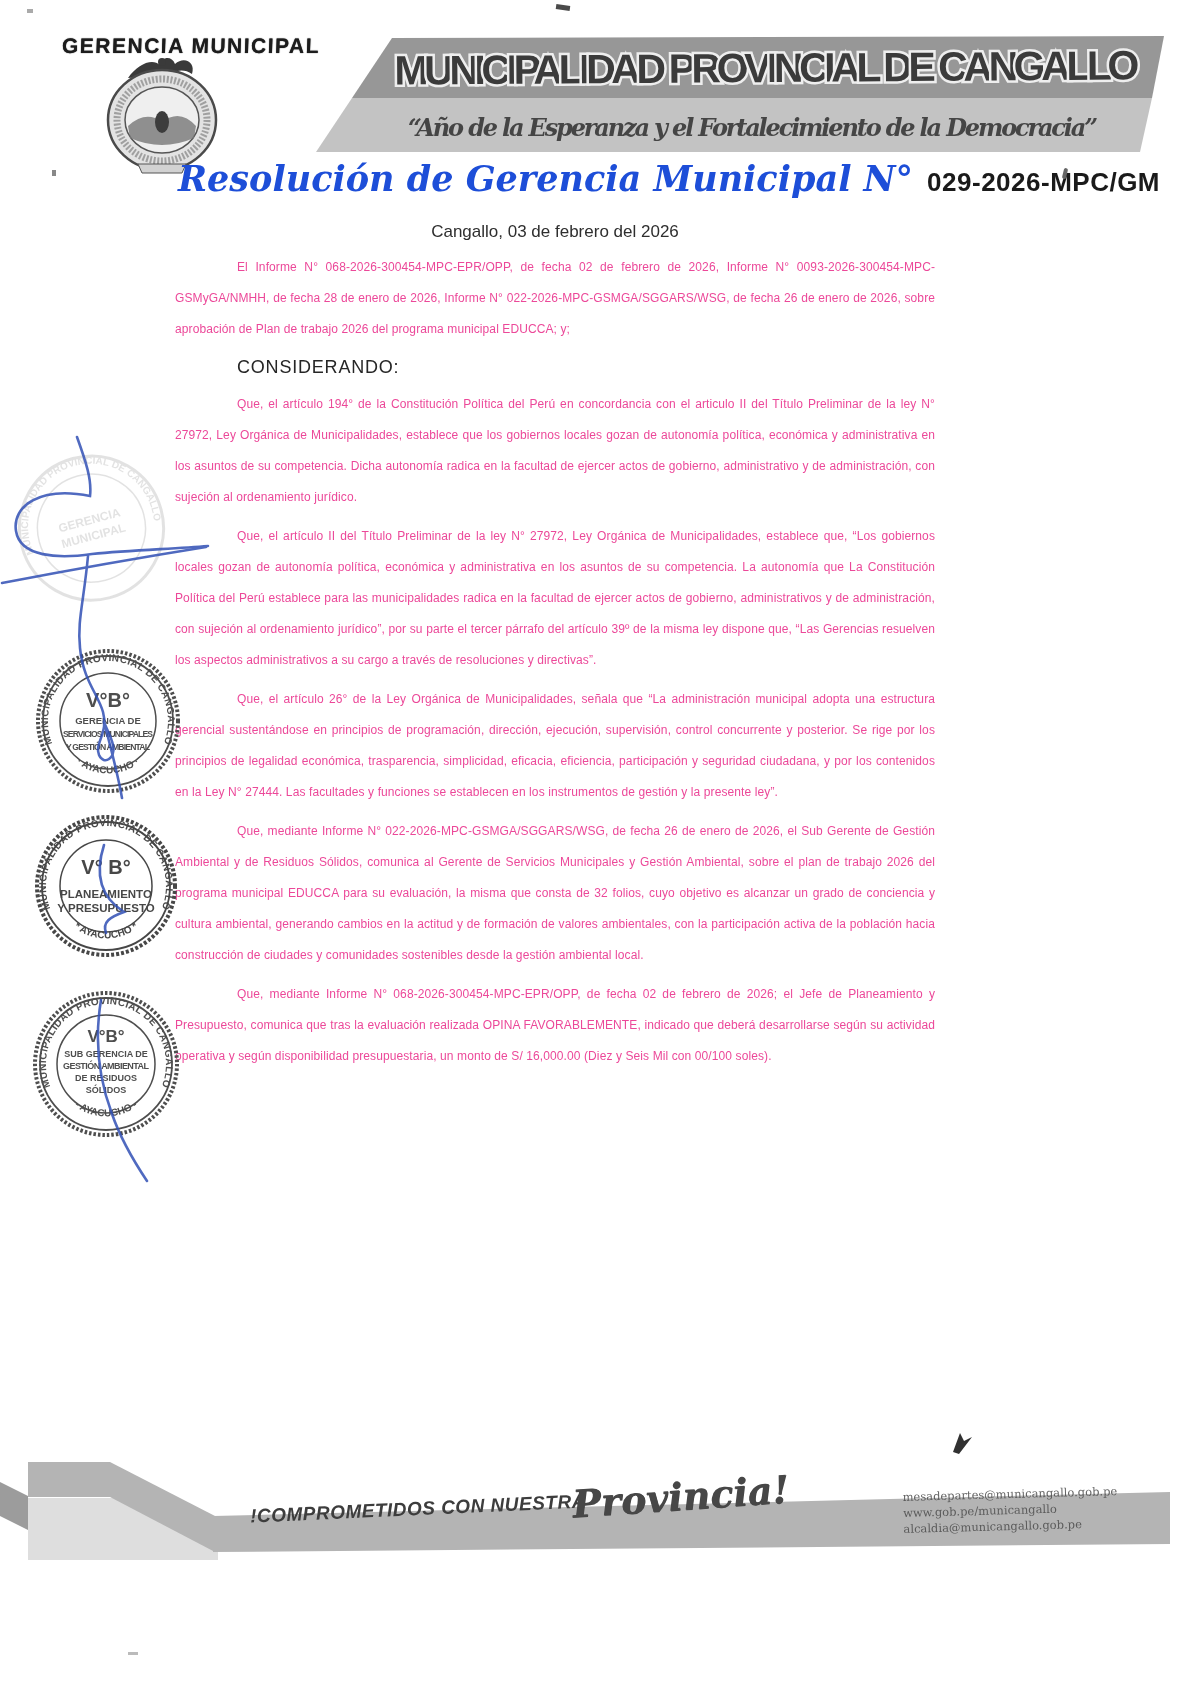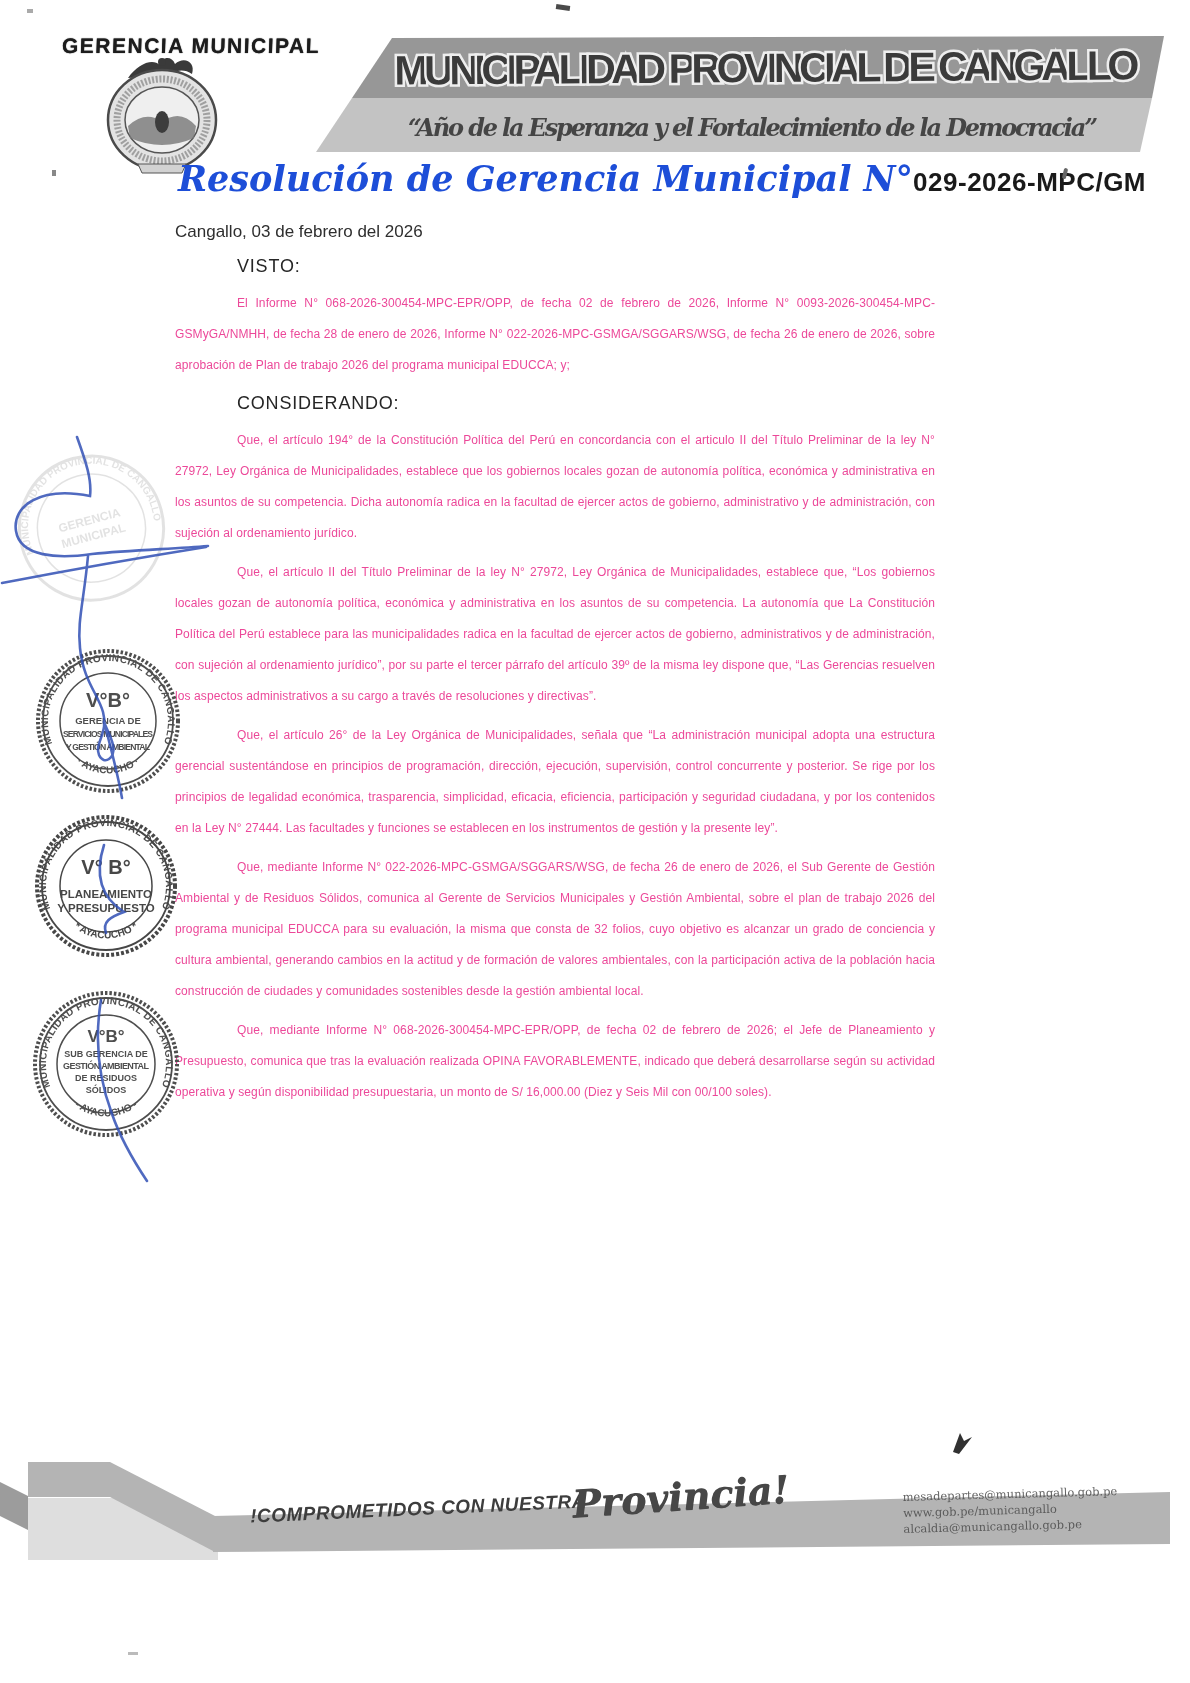--- a/index.html
+++ b/index.html
@@ -18,24 +18,24 @@
   .banner-svg{position:absolute;left:255px;top:28px;}
   .logo-svg{position:absolute;left:80px;top:52px;}
   
   .doc-title{position:absolute;left:178px;top:158px;width:900px;white-space:nowrap;}
   .doc-title .script{
     font-family:"DejaVu Serif",serif;font-style:italic;font-weight:700;
     font-size:35px;color:#1d4ed8;
   }
   .doc-title .number{
     font-family:"Liberation Sans",sans-serif;font-weight:700;font-size:26px;
-    color:#1a1a1a;margin-left:0;letter-spacing:.5px;
+    color:#1a1a1a;margin-left:14px;letter-spacing:.5px;
   }
   .dateline{
-    position:absolute;left:175px;top:222px;width:760px;text-align:left;
+    position:absolute;left:175px;top:222px;width:760px;text-align:center;
     font-size:17px;color:#2e2e2e;
   }
   
   .body-col{position:absolute;left:175px;top:252px;width:760px;}
   .body-col p{
     margin:0 0 8px 0;font-size:12px;line-height:31px;text-align:justify;
     text-indent:62px;color:#ec4899;letter-spacing:.1px;
   }
   .body-col .sec-head{
     margin:0 0 8px 0;font-size:18px;line-height:28px;letter-spacing:.8px;
@@ -89,21 +89,20 @@
     <text x="498" y="108" text-anchor="middle" textLength="690" font-family="DejaVu Serif, serif" font-style="italic" font-weight="700" font-size="24" fill="#454545">“Año de la Esperanza y el Fortalecimiento de la Democracia”</text>
   </svg>
 
   <div class="doc-title">
     <span class="script">Resolución de Gerencia Municipal N°</span><span class="number">029-2026-MPC/GM</span>
   </div>
 
   <div class="dateline">Cangallo, 03 de febrero del 2026</div>
 
   <div class="body-col">
-    <p class="sec-head">VISTO:</p>
     <p>El Informe N° 068-2026-300454-MPC-EPR/OPP, de fecha 02 de febrero de 2026, Informe N° 0093-2026-300454-MPC-GSMyGA/NMHH, de fecha 28 de enero de 2026, Informe N° 022-2026-MPC-GSMGA/SGGARS/WSG, de fecha 26 de enero de 2026, sobre aprobación de Plan de trabajo 2026 del programa municipal EDUCCA; y;</p>
     <p class="sec-head">CONSIDERANDO:</p>
     <p>Que, el artículo 194° de la Constitución Política del Perú en concordancia con el articulo II del Título Preliminar de la ley N° 27972, Ley Orgánica de Municipalidades, establece que los gobiernos locales gozan de autonomía política, económica y administrativa en los asuntos de su competencia. Dicha autonomía radica en la facultad de ejercer actos de gobierno, administrativo y de administración, con sujeción al ordenamiento jurídico.</p>
     <p>Que, el artículo II del Título Preliminar de la ley N° 27972, Ley Orgánica de Municipalidades, establece que, “Los gobiernos locales gozan de autonomía política, económica y administrativa en los asuntos de su competencia. La autonomía que La Constitución Política del Perú establece para las municipalidades radica en la facultad de ejercer actos de gobierno, administrativos y de administración, con sujeción al ordenamiento jurídico”, por su parte el tercer párrafo del artículo 39º de la misma ley dispone que, “Las Gerencias resuelven los aspectos administrativos a su cargo a través de resoluciones y directivas”.</p>
     <p>Que, el artículo 26° de la Ley Orgánica de Municipalidades, señala que “La administración municipal adopta una estructura gerencial sustentándose en principios de programación, dirección, ejecución, supervisión, control concurrente y posterior. Se rige por los principios de legalidad económica, trasparencia, simplicidad, eficacia, eficiencia, participación y seguridad ciudadana, y por los contenidos en la Ley N° 27444. Las facultades y funciones se establecen en los instrumentos de gestión y la presente ley”.</p>
     <p>Que, mediante Informe N° 022-2026-MPC-GSMGA/SGGARS/WSG, de fecha 26 de enero de 2026, el Sub Gerente de Gestión Ambiental y de Residuos Sólidos, comunica al Gerente de Servicios Municipales y Gestión Ambiental, sobre el plan de trabajo 2026 del programa municipal EDUCCA para su evaluación, la misma que consta de 32 folios, cuyo objetivo es alcanzar un grado de conciencia y cultura ambiental, generando cambios en la actitud y de formación de valores ambientales, con la participación activa de la población hacia construcción de ciudades y comunidades sostenibles desde la gestión ambiental local.</p>
     <p>Que, mediante Informe N° 068-2026-300454-MPC-EPR/OPP, de fecha 02 de febrero de 2026; el Jefe de Planeamiento y Presupuesto, comunica que tras la evaluación realizada OPINA FAVORABLEMENTE, indicado que deberá desarrollarse según su actividad operativa y según disponibilidad presupuestaria, un monto de S/ 16,000.00 (Diez y Seis Mil con 00/100 soles).</p>
   </div>
 
   <div class="stamp stamp-faint" style="left:12px;top:448px;">

